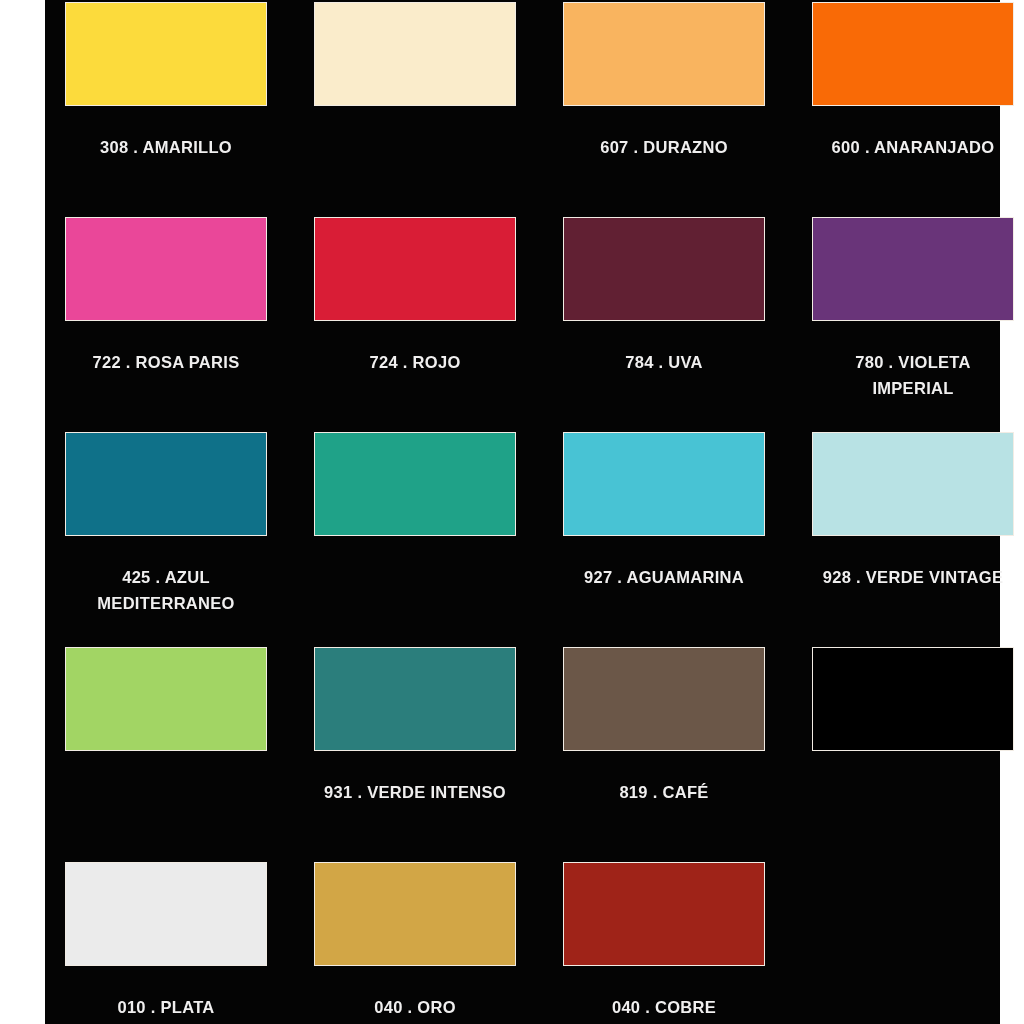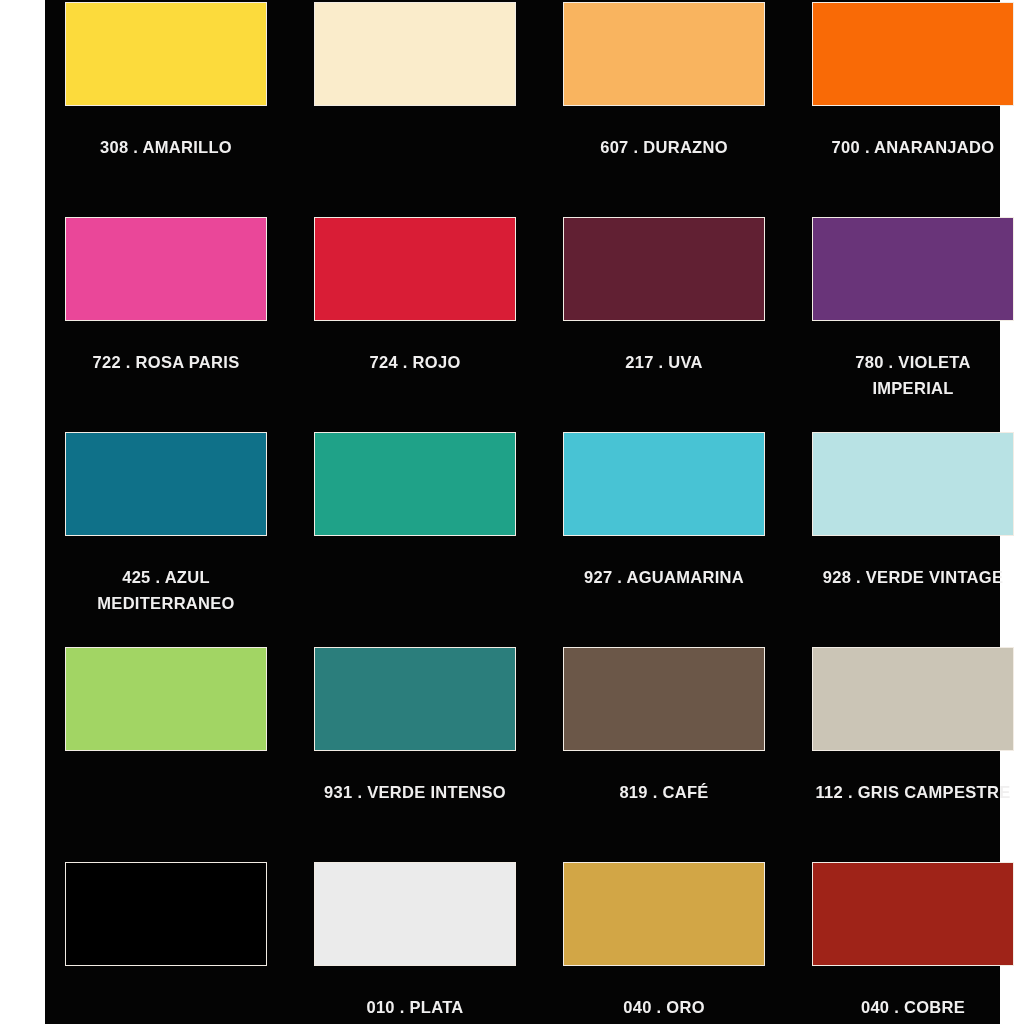--- a/index.html
+++ b/index.html
@@ -84,33 +84,33 @@
         </div>
         <div class="swatch-cell">
           <div class="swatch-chip" style="background: rgb(250, 236, 203); border-color: rgb(242, 236, 228);"></div>
         </div>
         <div class="swatch-cell">
           <div class="swatch-chip" style="background: rgb(249, 180, 95); border-color: rgb(242, 236, 228);"></div>
           <div class="swatch-label">607 . DURAZNO</div>
         </div>
         <div class="swatch-cell">
           <div class="swatch-chip" style="background: rgb(249, 106, 6); border-color: rgb(242, 236, 228);"></div>
-          <div class="swatch-label">700 . ANARANJADO</div>
+          <div class="swatch-label">600 . ANARANJADO</div>
         </div>
         <div class="swatch-cell">
           <div class="swatch-chip" style="background: rgb(234, 71, 153); border-color: rgb(242, 236, 228);"></div>
           <div class="swatch-label">722 . ROSA PARIS</div>
         </div>
         <div class="swatch-cell">
           <div class="swatch-chip" style="background: rgb(217, 29, 54); border-color: rgb(242, 236, 228);"></div>
           <div class="swatch-label">724 . ROJO</div>
         </div>
         <div class="swatch-cell">
           <div class="swatch-chip" style="background: rgb(97, 32, 51); border-color: rgb(242, 236, 228);"></div>
-          <div class="swatch-label">217 . UVA</div>
+          <div class="swatch-label">784 . UVA</div>
         </div>
         <div class="swatch-cell">
           <div class="swatch-chip" style="background: rgb(105, 52, 121); border-color: rgb(242, 236, 228);"></div>
           <div class="swatch-label">780 . VIOLETA
 IMPERIAL</div>
         </div>
         <div class="swatch-cell">
           <div class="swatch-chip" style="background: rgb(15, 113, 137); border-color: rgb(242, 236, 228);"></div>
           <div class="swatch-label">425 . AZUL
 MEDITERRANEO</div>
@@ -131,24 +131,20 @@
         </div>
         <div class="swatch-cell">
           <div class="swatch-chip" style="background: rgb(43, 126, 124); border-color: rgb(242, 236, 228);"></div>
           <div class="swatch-label">931 . VERDE INTENSO</div>
         </div>
         <div class="swatch-cell">
           <div class="swatch-chip" style="background: rgb(107, 87, 72); border-color: rgb(242, 236, 228);"></div>
           <div class="swatch-label">819 . CAFÉ</div>
         </div>
         <div class="swatch-cell">
-          <div class="swatch-chip" style="background: rgb(203, 197, 182); border-color: rgb(242, 236, 228);"></div>
-          <div class="swatch-label">112 . GRIS CAMPESTRE</div>
-        </div>
-        <div class="swatch-cell">
           <div class="swatch-chip" style="background: rgb(0, 0, 0); border-color: rgb(242, 236, 228);"></div>
         </div>
         <div class="swatch-cell">
           <div class="swatch-chip" style="background: rgb(235, 235, 235); border-color: rgb(242, 236, 228);"></div>
           <div class="swatch-label">010 . PLATA</div>
         </div>
         <div class="swatch-cell">
           <div class="swatch-chip" style="background: rgb(210, 166, 70); border-color: rgb(242, 236, 228);"></div>
           <div class="swatch-label">040 . ORO</div>
         </div>

